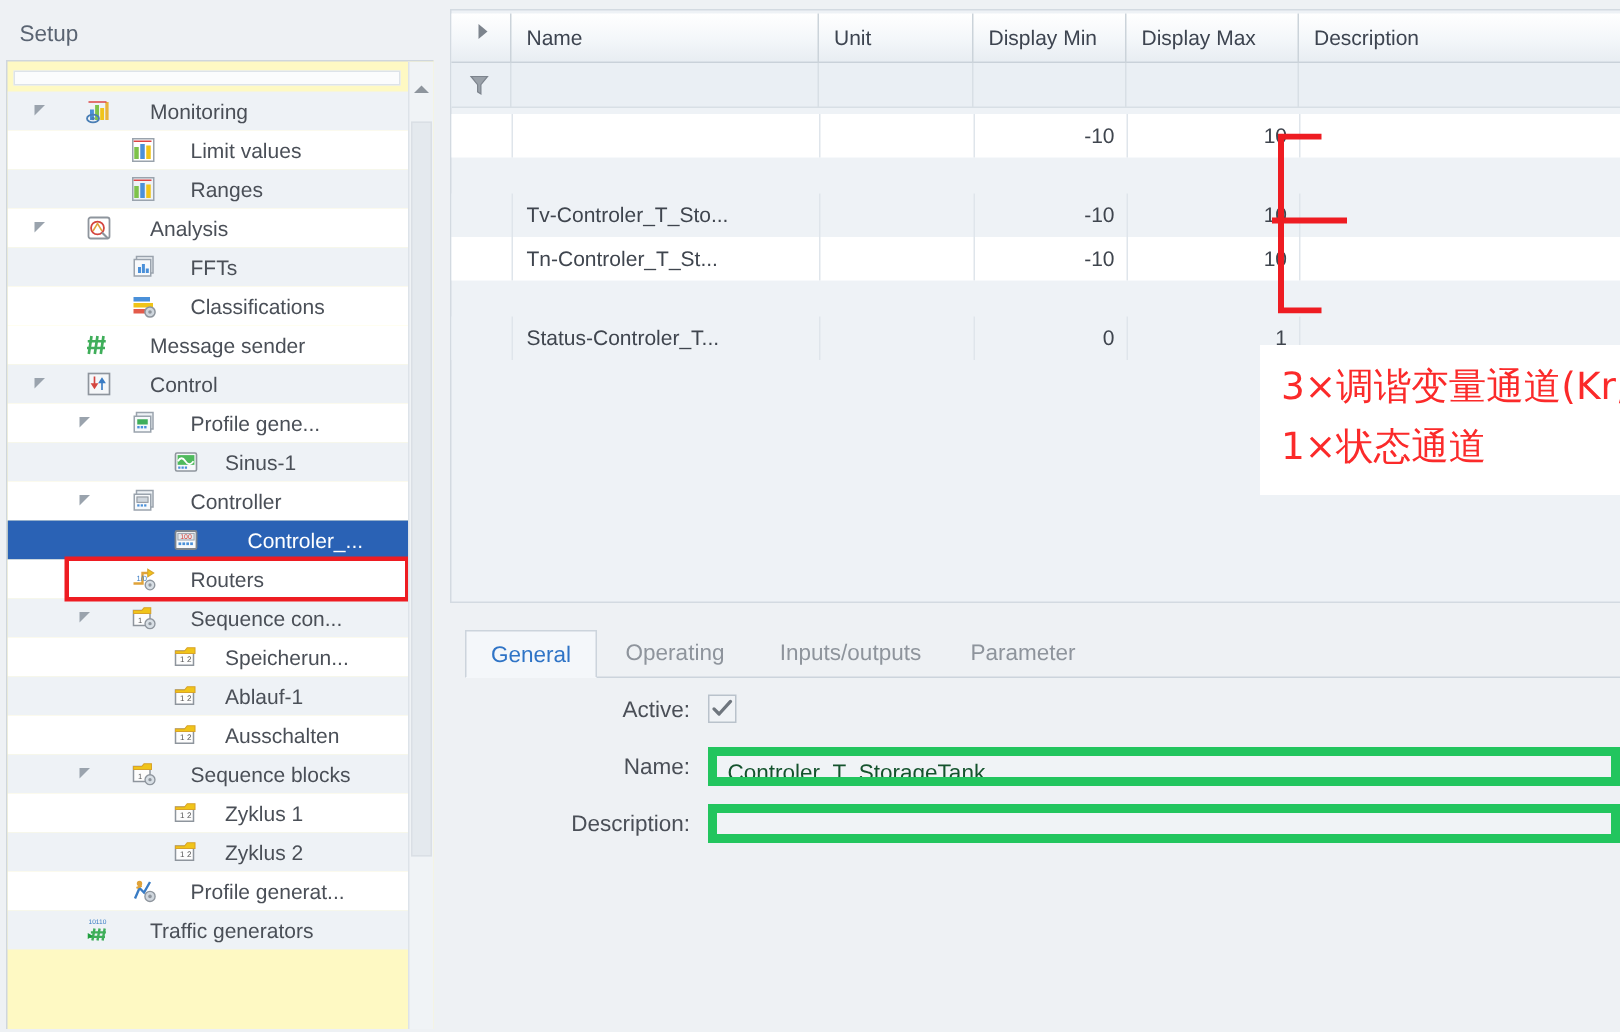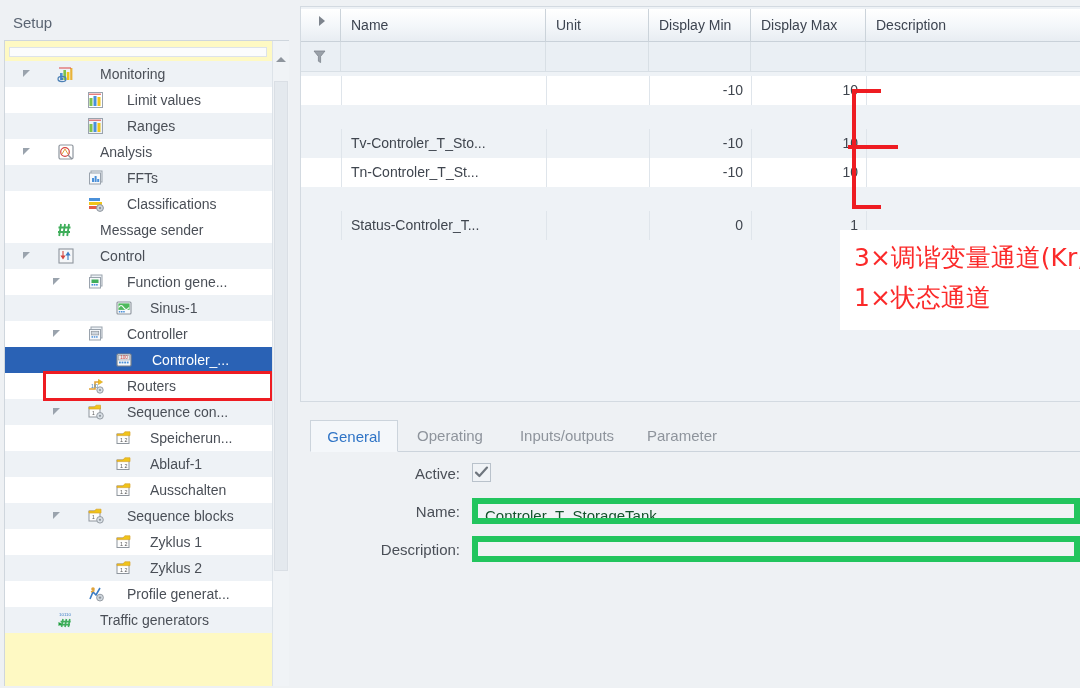--- a/index.html
+++ b/index.html
@@ -447,21 +447,21 @@
             <div class="tree-row alt">
               <div class="expander" style="left: 48px;"></div>
               <svg class="tree-icon" viewBox="0 0 18 18" style="left: 82px;">
                 <rect x="4" y="2" width="11" height="11" fill="#eef2f6" stroke="#9aa3ad" stroke-width="1"></rect>
                 <rect x="2.5" y="4.5" width="11" height="10.5" fill="#f7f9fb" stroke="#9aa3ad" stroke-width="1"></rect>
                 <rect x="4.5" y="6.5" width="7" height="3.5" fill="#3fae5a"></rect>
                 <rect x="4.5" y="11" width="1.6" height="1.6" fill="#4a90d9"></rect>
                 <rect x="6.8" y="11" width="1.6" height="1.6" fill="#4a90d9"></rect>
                 <rect x="9.1" y="11" width="1.6" height="1.6" fill="#4a90d9"></rect>
               </svg>
-              <div class="tree-label" style="left: 122px;">Function gene...</div>
+              <div class="tree-label" style="left: 122px;">Profile gene...</div>
             </div>
             <div class="tree-row">
               <svg class="tree-icon" viewBox="0 0 18 18" style="left: 110px;">
                 <rect x="2" y="3" width="14" height="12" rx="1" fill="#f7f9fb" stroke="#8e959d" stroke-width="1.1"></rect>
                 <rect x="3.4" y="4.4" width="11.2" height="6.5" fill="#4fba5d"></rect>
                 <path d="M3.6 8.5 Q6 4.5 8.6 8.5 T14 8.5" fill="none" stroke="#ffffff" stroke-width="1.2"></path>
                 <rect x="3.8" y="12" width="1.5" height="1.5" fill="#4a90d9"></rect>
                 <rect x="6" y="12" width="1.5" height="1.5" fill="#4a90d9"></rect>
                 <rect x="8.2" y="12" width="1.5" height="1.5" fill="#4a90d9"></rect>
               </svg>
@@ -482,21 +482,21 @@
             <div class="tree-row selected">
               <svg class="tree-icon" viewBox="0 0 18 18" style="left: 110px;">
                 <rect x="2" y="3" width="14" height="12" rx="1" fill="#f7f9fb" stroke="#7d848d" stroke-width="1.2"></rect>
                 <rect x="3.6" y="4.6" width="10.8" height="4.4" fill="#e6eaee" stroke="#9aa3ad" stroke-width="0.7"></rect>
                 <text x="9" y="8.3" font-size="4.6" fill="#d4453f" text-anchor="middle" font-family="sans-serif">100</text>
                 <rect x="4" y="10.6" width="1.8" height="1.8" fill="#4a90d9"></rect>
                 <rect x="6.6" y="10.6" width="1.8" height="1.8" fill="#4a90d9"></rect>
                 <rect x="9.2" y="10.6" width="1.8" height="1.8" fill="#4a90d9"></rect>
                 <rect x="11.8" y="10.6" width="1.8" height="1.8" fill="#4a90d9"></rect>
               </svg>
-              <div class="tree-label" style="left: 147px;">Controler_...</div>
+              <div class="tree-label" style="left: 160px;">Controler_...</div>
             </div>
             <div class="tree-row alt">
               <svg class="tree-icon" viewBox="0 0 18 18" style="left: 82px;">
                 <path d="M2 12 H8 V5 H13" fill="none" stroke="#e0a33a" stroke-width="1.6"></path>
                 <path d="M11.5 2.5 L15.5 5 L11.5 7.5 Z" fill="#f0c419" stroke="#d8a32a" stroke-width="0.7"></path>
                 <text x="4" y="10.5" font-size="5" fill="#3a7cc4" font-family="sans-serif">1/0</text>
                 <circle cx="13" cy="13" r="3.2" fill="#d8dfe5" stroke="#8e959d" stroke-width="0.9"></circle>
                 <circle cx="13" cy="13" r="1.1" fill="#8e959d"></circle>
               </svg>
               <div class="tree-label" style="left: 122px;">Routers</div>

